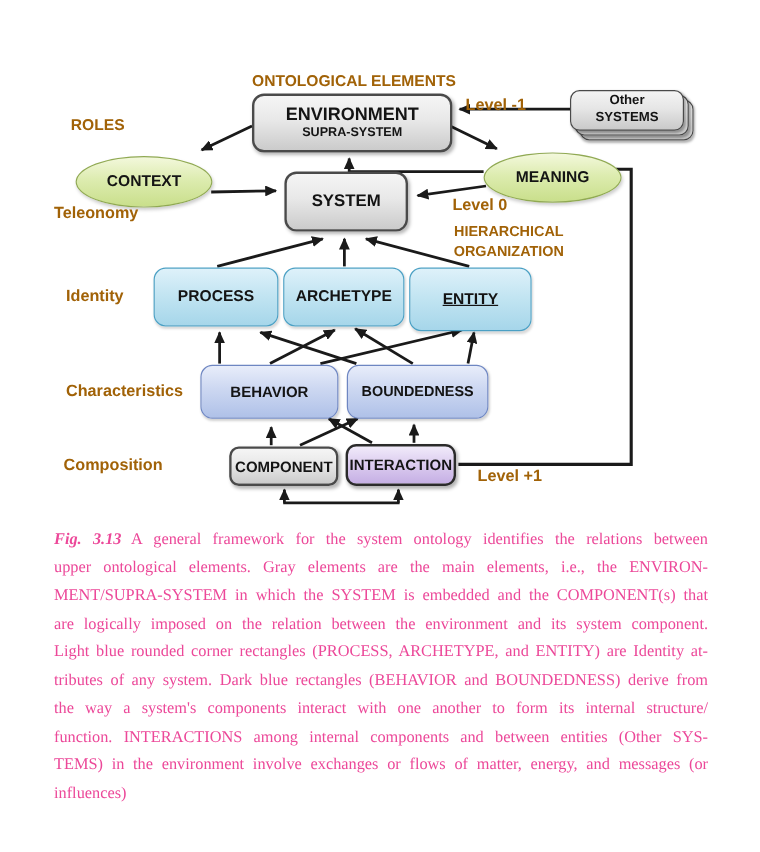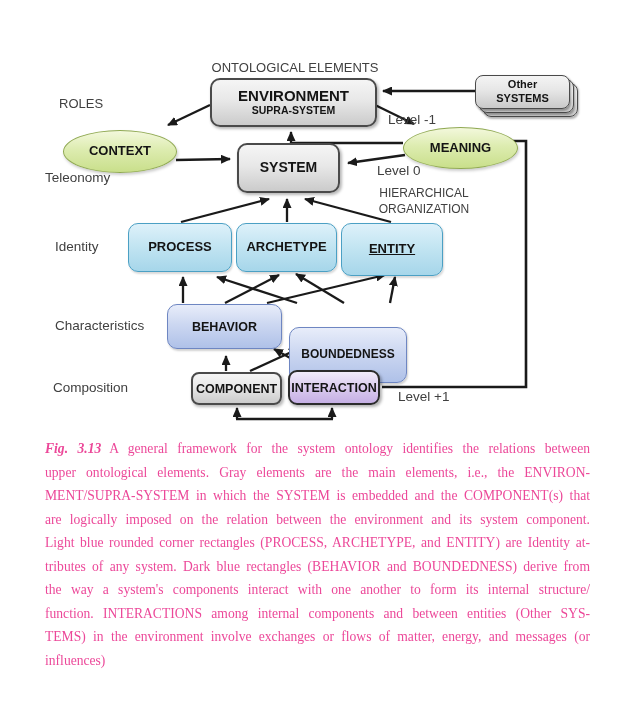--- a/index.html
+++ b/index.html
@@ -24,21 +24,21 @@
   .peri  { background:linear-gradient(180deg,#e8edfa 0%,#ccd7f1 45%,#afc1e8 100%);
            border:1.5px solid #6e86c2; border-radius:10px;
            box-shadow:1px 1.5px 2px rgba(0,0,0,.18); }
   .purple{ background:linear-gradient(180deg,#f1ebfa 0%,#ddcef0 45%,#c5afe4 100%);
            border:2px solid #2b2b2b; border-radius:9px;
            box-shadow:1.5px 2px 3px rgba(0,0,0,.3); }
   .oval  { background:linear-gradient(180deg,#f3f8dc 0%,#ddecb0 45%,#c9df8b 100%);
            border:1.5px solid #90a953; border-radius:50%;
            box-shadow:1px 2px 3px rgba(0,0,0,.2); }
 
-  .lbl { position:absolute; z-index:3; font-weight:normal; color:#404040; white-space:nowrap; }
+  .lbl { position:absolute; z-index:3; font-weight:bold; color:#a16207; white-space:nowrap; }
 
   
   .stack { position:absolute; left:475px; top:75px; width:104px; height:43px; z-index:2; }
   .stack .card { position:absolute; width:95px; height:34px; border-radius:8px;
                  border:1.5px solid #4a4a4a;
                  background:linear-gradient(180deg,#f4f4f4 0%,#e6e6e6 45%,#c9c9c9 100%);
                  box-shadow:1px 1.5px 2px rgba(0,0,0,.3); }
   .stack .c3 { left:8px; top:8px; }
   .stack .c2 { left:4px; top:4px; }
   .stack .c1 { left:0;   top:0;  display:flex; flex-direction:column; align-items:center;
@@ -100,21 +100,21 @@
     </svg>
 
     <div class="lbl" style="left:170px; top:60px; width:250px; text-align:center; font-size:13px;">ONTOLOGICAL ELEMENTS</div>
 
     <div class="lbl" style="left:59px;  top:96px;  font-size:13px;">ROLES</div>
     <div class="lbl" style="left:45px;  top:170px; font-size:13.5px;">Teleonomy</div>
     <div class="lbl" style="left:55px;  top:239px; font-size:13.5px;">Identity</div>
     <div class="lbl" style="left:55px;  top:318px; font-size:13.5px;">Characteristics</div>
     <div class="lbl" style="left:53px;  top:380px; font-size:13.5px;">Composition</div>
 
-    <div class="lbl" style="left:388px; top:112px;  font-size:13.5px;">Level -1</div>
+    <div class="lbl" style="left:388px; top:80px;  font-size:13.5px;">Level -1</div>
     <div class="lbl" style="left:377px; top:163px; font-size:13.5px;">Level 0</div>
     <div class="lbl" style="left:398px; top:389px; font-size:13.5px;">Level +1</div>
     <div class="lbl" style="left:374px; top:185px; width:100px; text-align:center; font-size:12px; line-height:16px; white-space:normal;">
       <div>HIERARCHICAL</div>
       <div>ORGANIZATION</div>
     </div>
 
     <div class="node gray" style="left:210px; top:78px; width:167px; height:49px;">
       <div style="font-size:15px;">ENVIRONMENT</div>
       <div style="font-size:10.5px;">SUPRA-SYSTEM</div>
@@ -147,21 +147,21 @@
     <div class="node blue" style="left:236px; top:223px; width:101px; height:49px; font-size:13px;">
       <span>ARCHETYPE</span>
     </div>
     <div class="node blue" style="left:341px; top:223px; width:102px; height:53px; font-size:13px;text-decoration:underline;">
       <span>ENTITY</span>
     </div>
 
     <div class="node peri" style="left:167px; top:304px; width:115px; height:45px; font-size:12.5px;">
       <span>BEHAVIOR</span>
     </div>
-    <div class="node peri" style="left:289px; top:304px; width:118px; height:56px; font-size:12px;margin-top:23px;">
+    <div class="node peri" style="left:289px; top:304px; width:118px; height:45px; font-size:12px;">
       <span>BOUNDEDNESS</span>
     </div>
 
     <div class="node gray" style="left:191px; top:372px; width:91px; height:33px; font-size:12.5px; border-radius:8px;">
       <span>COMPONENT</span>
     </div>
     <div class="node purple" style="left:288px; top:370px; width:92px; height:35px; font-size:12.5px;text-align:right;">
       <span>INTERACTION</span>
     </div>
 

